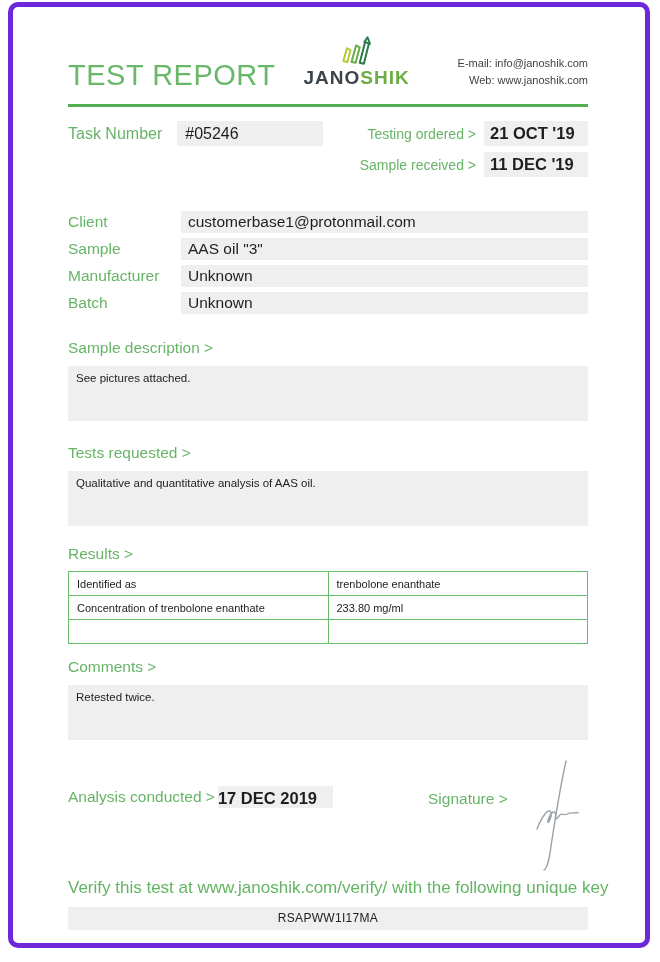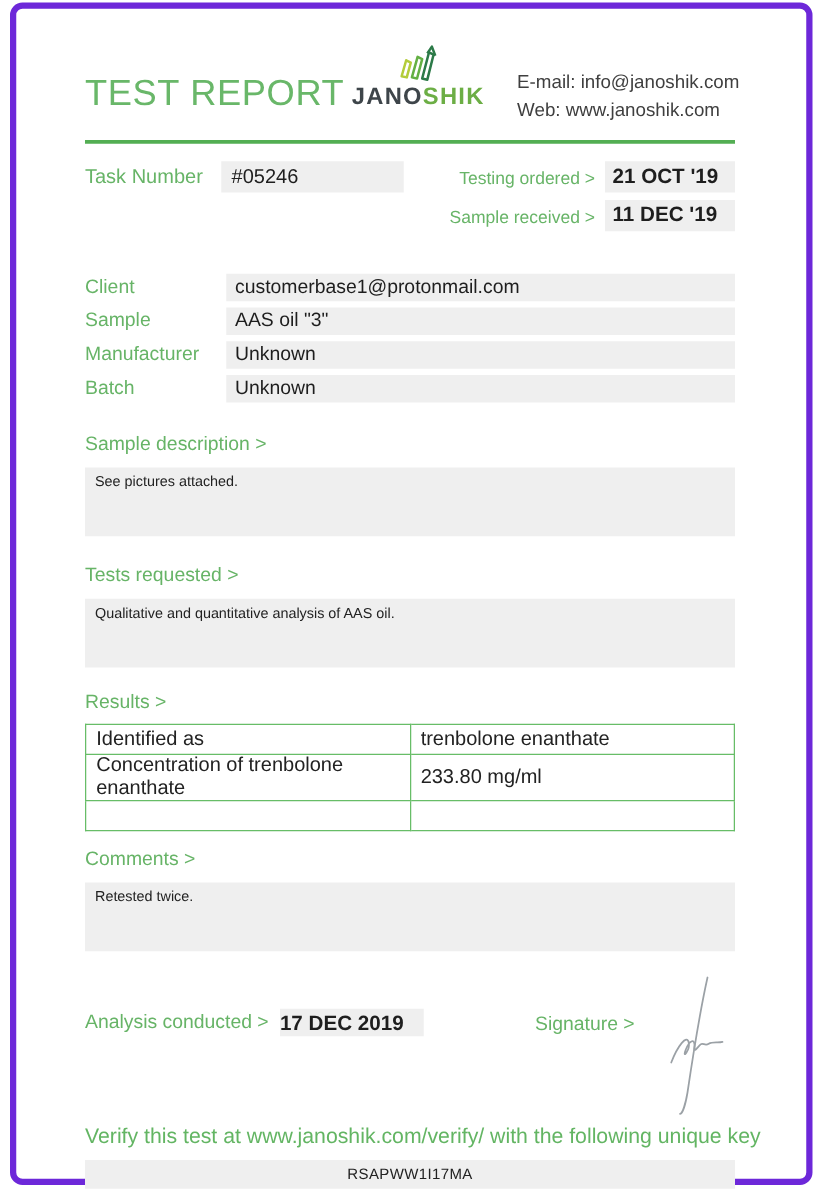--- a/index.html
+++ b/index.html
@@ -15,21 +15,21 @@
   }
   .content { position: relative; height: 100%; padding: 0 57px 0 55px; box-sizing: border-box; }
 
   
   .header { display: flex; justify-content: space-between; align-items: flex-start; margin-top: 26px; }
   .title { font-size: 29px; color: #69b769; letter-spacing: 0.5px; margin-top: 26px; white-space: nowrap; }
   .logo { display: flex; flex-direction: column; align-items: center; margin-top: 2px; margin-left: 6px; }
   .logo-word { font-size: 19px; font-weight: bold; letter-spacing: 1px; margin-top: 1px; }
   .logo-word .jano { color: #3e454a; }
   .logo-word .shik { color: #6cae45; }
-  .contact { margin-top: 22px; font-size: 15px; color: #3f3f3f; line-height: 1.5; white-space: nowrap; margin-left: 26px; }
+  .contact { margin-top: 22px; text-align: right; font-size: 11px; color: #3f3f3f; line-height: 1.5; white-space: nowrap; margin-left: 26px; }
   .rule { height: 3px; background: #53ae53; margin-top: 12px; }
 
   
   .task-row { display: flex; justify-content: space-between; margin-top: 14px; gap: 36px; }
   .task-left { display: flex; align-items: flex-start; }
   .green-label { color: #67b467; }
   .task-label { font-size: 16px; line-height: 25px; }
   .task-box { margin-left: 15px; width: 138px; height: 25px; background: #efefef; font-size: 16px; line-height: 25px; padding-left: 8px; color: #1e1e1e; }
   .dates { display: flex; flex-direction: column; gap: 6px; }
   .date-row { display: flex; align-items: center; justify-content: flex-end; }
@@ -49,30 +49,30 @@
   .mt-results{ margin-top: 18px; }
   .mt-comments { margin-top: 13px; }
   .text-box {
     margin-top: 9px; height: 55px; background: #efefef;
     font-size: 11.5px; padding: 6px 8px; box-sizing: border-box; color: #222;
   }
 
   
   table.results { width: 100%; border-collapse: collapse; margin-top: 8px; }
   table.results td {
-    border: 1px solid #67bd67; height: 23px; font-size: 16px;
+    border: 1px solid #67bd67; height: 23px; font-size: 11px;
     padding: 0 0 0 8px; color: #222;
   }
   table.results td.c1 { width: 50%; }
 
   
   .analysis-row { display: flex; justify-content: space-between; align-items: flex-start; margin-top: 46px; }
   .analysis-left { display: flex; align-items: center; }
   .analysis-label { font-size: 15.5px; color: #67b467; white-space: nowrap; }
-  .analysis-box { margin-left: 9px; width: 115px; height: 22px; background: #efefef; font-size: 16.5px; font-weight: bold; line-height: 25px; color: #1e1e1e; white-space: nowrap; }
+  .analysis-box { margin-left: 3px; width: 115px; height: 22px; background: #efefef; font-size: 16.5px; font-weight: bold; line-height: 25px; color: #1e1e1e; white-space: nowrap; }
   .signature-wrap { position: relative; width: 160px; height: 28px; }
   .signature-label { position: absolute; left: 0; top: 4px; font-size: 15.5px; color: #67b467; white-space: nowrap; }
   .signature-svg { position: absolute; left: 82px; top: -28px; }
 
   
   .verify { margin-top: 64px; color: #63b563; font-size: 17px; white-space: nowrap; }
   .key-box {
     margin-top: 9px; height: 23px; background: #efefef; text-align: center;
     line-height: 23px; font-size: 12px; color: #222; letter-spacing: 0.3px;
   }

